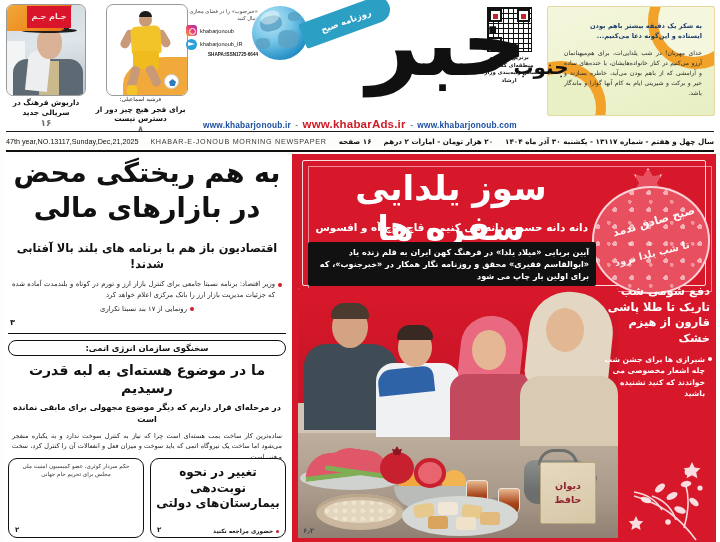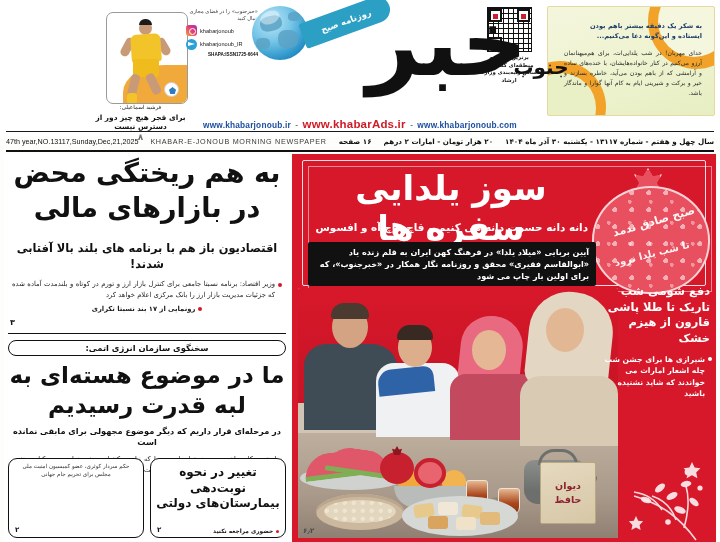--- a/index.html
+++ b/index.html
@@ -87,21 +87,21 @@
   .portrait-bg { position: absolute; inset: 0; background: linear-gradient(170deg,#cfd9df 0%, #dfe6ea 45%, #b9c3c9 100%); }
   .hat { position: absolute; left: 22px; top: 14px; width: 40px; height: 12px; background: #2d2b29; border-radius: 3px 3px 1px 1px; }
   .hat::before { content:""; position:absolute; left:-8px; top:9px; width:56px; height:5px; background:#1f1d1c; border-radius:50%; }
   .face { position: absolute; left: 30px; top: 23px; width: 25px; height: 31px; background: #d9b295; border-radius: 45% 45% 48% 48%; }
   .scarf { position: absolute; left: 20px; top: 46px; width: 22px; height: 40px; background: #eceef0; border-radius: 8px 4px 0 0; transform: rotate(6deg); }
   .coat { position: absolute; left: 6px; top: 54px; width: 70px; height: 40px; background: #5d6a74; border-radius: 14px 14px 0 0; }
   .coat::after { content:""; position:absolute; left:26px; top:2px; width:20px; height:38px; background:#c9b98c; }
   .carwin { position:absolute; left:0; top:36px; width:18px; height:58px; background:#f2f4f5; }
 
   
-  #teaser2 { left: 93px; top: 12px; width: 95px; }
+  #teaser2 { left: 93px; top: 4px; width: 95px; }
   #teaser2 .teaser-frame { width: 82px; height: 92px; background: #fff; }
   .pitch-swoosh { position:absolute; right:-6px; bottom:-8px; width:70px; height:46px; background:#f2a93b; border-radius: 60% 0 0 0; }
   .ball { position:absolute; right:8px; bottom:6px; width:15px; height:15px; border-radius:50%; background:#fff; border:1px solid #cfcfcf; }
   .ball::after { content:""; position:absolute; left:4px; top:4px; width:7px; height:7px; background:#2f7bbf; clip-path: polygon(50% 0,100% 38%,82% 100%,18% 100%,0 38%); }
   .player-head { position:absolute; left:32px; top:8px; width:13px; height:14px; background:#c89a78; border-radius:50%; }
   .player-head::before { content:""; position:absolute; left:0; top:-2px; width:13px; height:6px; background:#1d1a18; border-radius:7px 7px 0 0; }
   .player-torso { position:absolute; left:24px; top:21px; width:30px; height:28px; background:#f2c42a; border-radius:6px 6px 3px 3px; transform: rotate(-4deg); }
   .player-shorts { position:absolute; left:26px; top:46px; width:26px; height:18px; background:#f0bb1d; border-radius:3px; }
   .leg-a { position:absolute; left:22px; top:61px; width:9px; height:25px; background:#c89a78; border-radius:4px; transform: rotate(14deg); }
   .leg-b { position:absolute; left:42px; top:60px; width:9px; height:22px; background:#c89a78; border-radius:4px; transform: rotate(-26deg); }
@@ -259,35 +259,35 @@
   .bullets { margin: 6px 8px 0 8px; }
   .bullet {
     position: relative;
     font-size: 6.8px; color: #1c1c1c; line-height: 1.62;
     text-align: justify; margin-bottom: 3px; padding-right: 7px;
   }
   .bullet::before {
     content: ""; position: absolute; right: 0; top: 4px;
     width: 4px; height: 4px; border-radius: 50%; background: #d11a2a;
   }
-  .bullet.center { text-align: center; padding-right: 0; font-weight: bold; }
+  .bullet.center { text-align: center; padding-right: 0; }
   .bullet.center::before { position: static; display: inline-block; margin-left: 3px; vertical-align: middle; }
   .foot-num {
     font-size: 8px; font-weight: bold; color: #111; text-align: left; margin: 1px 10px 0 6px;
   }
   .divider { height: 1px; background: #111; margin: 6px 4px; }
 
   .kicker-bar {
     margin: 2px 4px 0 4px;
     border: 1px solid #111; border-radius: 8px;
     padding: 2px 6px;
     font-size: 8.4px; font-weight: bold; color: #111; text-align: center;
   }
   .story2-h1 {
-    font-size: 23px; font-weight: bold; color: #111; line-height: 1.3;
+    font-size: 14px; font-weight: bold; color: #111; line-height: 1.3;
     text-align: center; margin: 5px 4px 0 4px; letter-spacing: -.4px;
   }
   .story2-h2 {
     font-size: 8.2px; font-weight: bold; color: #111; line-height: 1.42;
     text-align: center; margin: 5px 6px 0 6px;
   }
   .story2-body {
     font-size: 6.5px; color: #1c1c1c; line-height: 1.66; text-align: justify;
     margin: 5px 8px 0 8px;
   }
@@ -474,20 +474,36 @@
     color:#4a4a4a; z-index: 6;
   }
 </style>
 </head>
 <body>
 
 <div id="page">
 
   <div class="masthead">
 
+    <div class="teaser" id="teaser1">
+      <div class="teaser-frame">
+        <div class="portrait-bg"></div>
+        <div class="carwin"></div>
+        <div class="coat"></div>
+        <div class="scarf"></div>
+        <div class="face"></div>
+        <div class="hat"></div>
+        <div class="corner-flag"></div>
+        <div class="flag-label">
+          <span>جـام جـم</span>
+        </div>
+      </div>
+      <div class="teaser-cap">داریوش فرهنگ در سریالی جدید</div>
+      <div class="pagenum">۱۶</div>
+    </div>
 
     <div class="teaser" id="teaser2">
       <div class="teaser-frame">
         <div class="pitch-swoosh"></div>
         <div class="player-head"></div>
         <div class="arm-a"></div>
         <div class="arm-b"></div>
         <div class="player-torso"></div>
         <div class="player-shorts"></div>
         <div class="leg-a"></div>
@@ -620,21 +636,21 @@
       </div>
 
       <div class="red-h1">سوز یلدایی سفره ها</div>
       <div class="red-sub">دانه دانه حسرت دانه می کنیم و قاچ قاچ آه و افسوس می بریم</div>
       <div class="black-band">
         <p>آیین بربایی «میلاد یلدا» در فرهنگ کهن ایران به قلم زنده یاد «ابوالقاسم فقیری» محقق و روزنامه نگار همکار در «خبرجنوب»، که برای اولین بار چاپ می شود</p>
       </div>
 
       <div id="redside">
         <div class="side-h">دفع شومی شب تاریک تا طلا پاشی قارون از هیزم خشک</div>
-        <div class="side-b">شیرازی ها برای جشن شب چله اشعار امارات می خواندند که شاید نشنیده باشید</div>
+        <div class="side-b">شیرازی ها برای جشن شب چله اشعار مخصوصی می خواندند که کنید نشنیده باشید</div>
       </div>
 
       <svg id="floral" viewBox="0 0 136 150">
         <g fill="none" stroke="#ffffff" stroke-width="1.6" opacity="0.9">
           <path d="M120 148 C104 126 86 112 58 104"></path>
           <path d="M100 128 C96 116 88 108 76 104"></path>
           <path d="M108 136 C112 122 114 108 110 94"></path>
           <path d="M86 118 C80 108 70 102 58 100"></path>
         </g>
         <g fill="#ffffff" opacity="0.92">

